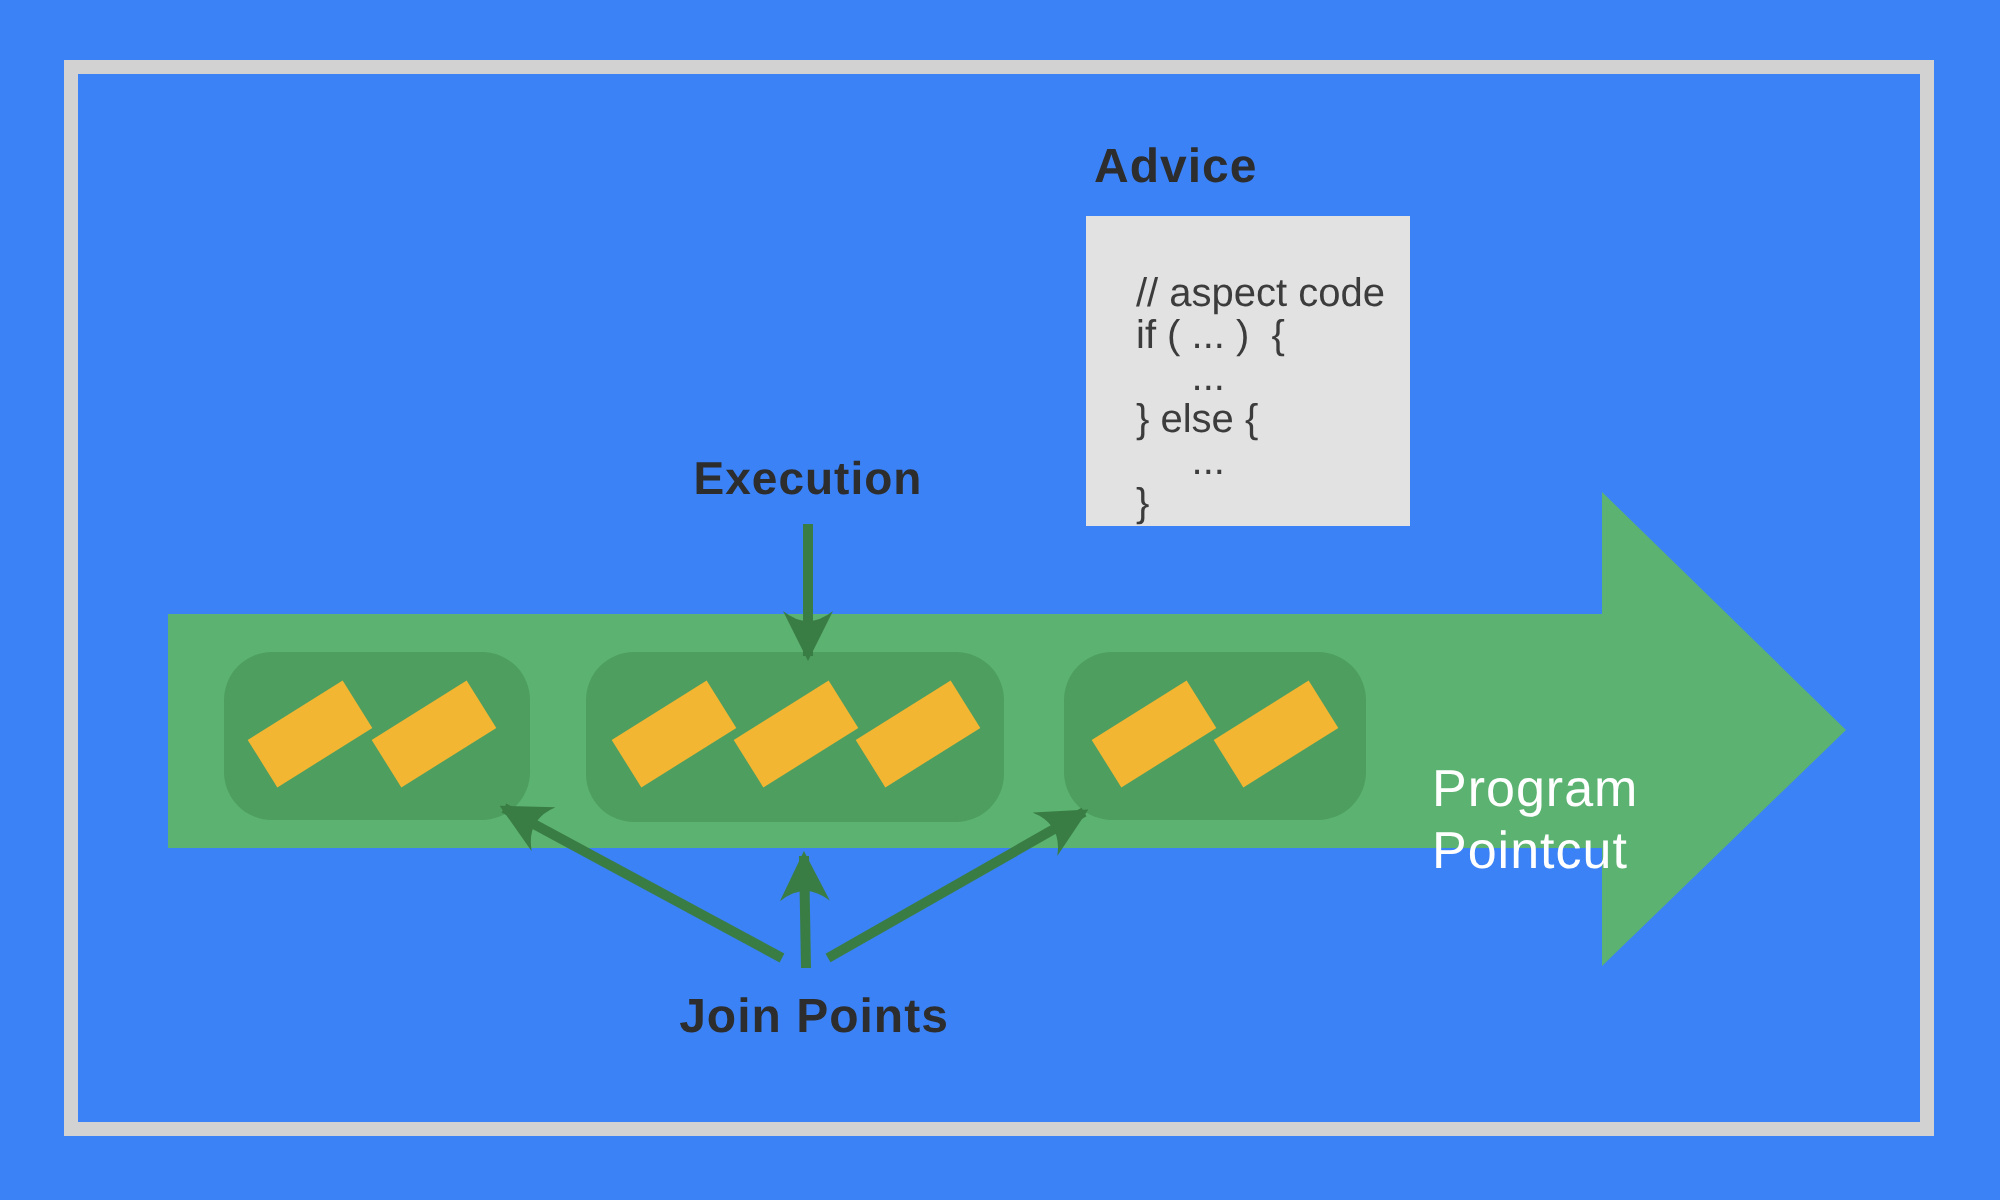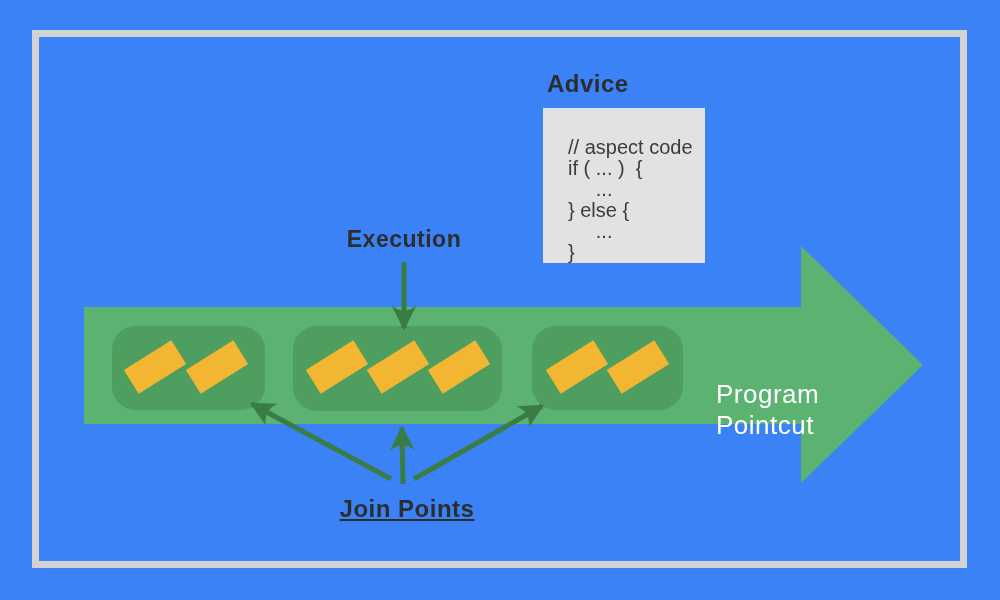--- a/index.html
+++ b/index.html
@@ -66,21 +66,20 @@
     font-size: 23px;
     letter-spacing: 0.5px;
   }
   .joinpoints-label {
     left: 307px;
     top: 495px;
     width: 200px;
     text-align: center;
     font-size: 24px;
     letter-spacing: 0.5px;
-    text-decoration: underline;
   }
   .program-label {
     position: absolute;
     left: 716px;
     top: 335px;
     font-size: 26px;
     line-height: 31px;
     font-weight: normal;
     color: #ffffff;
     letter-spacing: 0.5px;

